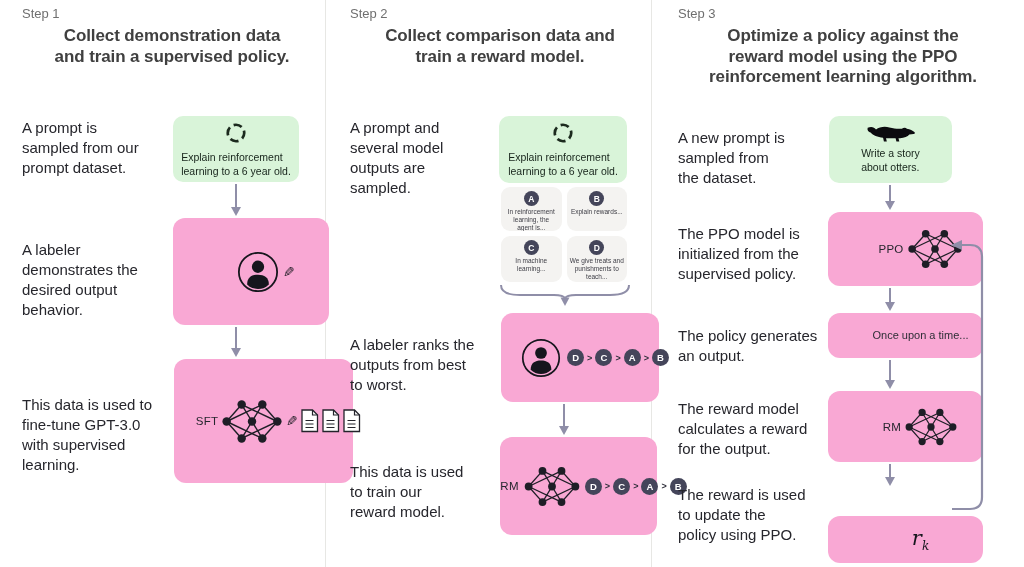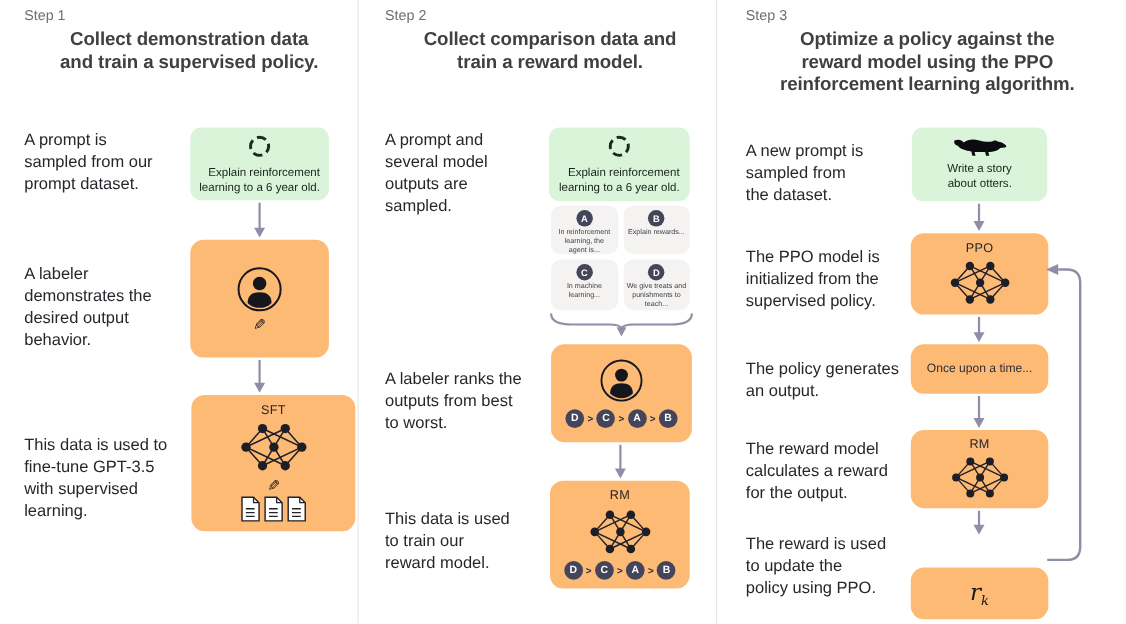--- a/index.html
+++ b/index.html
@@ -8,23 +8,23 @@
     font-family:"Liberation Sans",sans-serif;overflow:hidden;
     -webkit-font-smoothing:antialiased;
   }
   .sep{position:absolute;top:0;width:1px;height:567px;background:#e7e7e4;}
   .step-label{position:absolute;font-size:13px;color:#6f6f6f;text-align:right;}
   .col-title{position:absolute;font-size:17px;font-weight:700;color:#404040;
     line-height:1.22;letter-spacing:-0.1px;white-space:pre-line;text-align:center;}
   .flow-text{position:absolute;font-size:15px;color:#26262c;line-height:1.34;white-space:pre-line;}
   .gbox{position:absolute;background:#d9f4d9;border-radius:10px;display:flex;
     flex-direction:column;align-items:center;justify-content:center;gap:5px;}
-  .xbox{position:absolute;background:#fdba74;border-radius:12px;display:flex;
-    flex-direction:column;align-items:center;justify-content:center;}
-  .box-cap{font-size:10.5px;line-height:1.3;text-align:right;white-space:pre-line;}
+  .xbox{position:absolute;background:#f9a8d4;border-radius:12px;display:flex;
+    flex-direction:row;align-items:center;justify-content:center;padding-left:30px;}
+  .box-cap{font-size:10.5px;line-height:1.3;text-align:left;white-space:pre-line;}
   .gbox .box-cap{color:#17241b;}
   .xbox .box-cap{color:#2e2e36;}
   .model-label{font-size:11.5px;color:#26262e;letter-spacing:.3px;}
   .opt-grid{position:absolute;display:grid;grid-template-columns:1fr 1fr;
     grid-template-rows:44px 46px;gap:5px;}
   .opt-box{background:#f4f3f1;border-radius:9px;display:flex;flex-direction:column;
     align-items:center;justify-content:flex-start;padding:4px 2px;gap:2px;overflow:hidden;}
   .opt-circle{width:15px;height:15px;min-height:15px;border-radius:50%;background:#44455a;
     color:#fff;font-size:8.5px;font-weight:700;display:flex;align-items:center;justify-content:center;}
   .opt-cap{font-size:6.5px;line-height:1.25;color:#3c3c44;text-align:center;white-space:pre-line;}
@@ -132,21 +132,21 @@
             <path d="M53.5,1 v5 h5"></path>
           <path d="M4.5,11.5 h8 M4.5,15 h8 M4.5,18.5 h8"></path>
             <path d="M25.5,11.5 h8 M25.5,15 h8 M25.5,18.5 h8"></path>
             <path d="M46.5,11.5 h8 M46.5,15 h8 M46.5,18.5 h8"></path>
         </g>
       </svg>
     </span>
   </div>
 
   <div class="flow-text" style="left:22px;top:395px;width:160px">This data is used to
-fine-tune GPT-3.5
+fine-tune GPT-3.0
 with supervised
 learning.</div>
 </section>
 
 <section>
   <div class="step-label" style="left:350px;top:6px">Step 2</div>
   <div class="col-title" style="left:350px;top:26px;width:300px">Collect comparison data and
 train a reward model.</div>
 
   <div class="flow-text" style="left:350px;top:118px;width:140px">A prompt and

